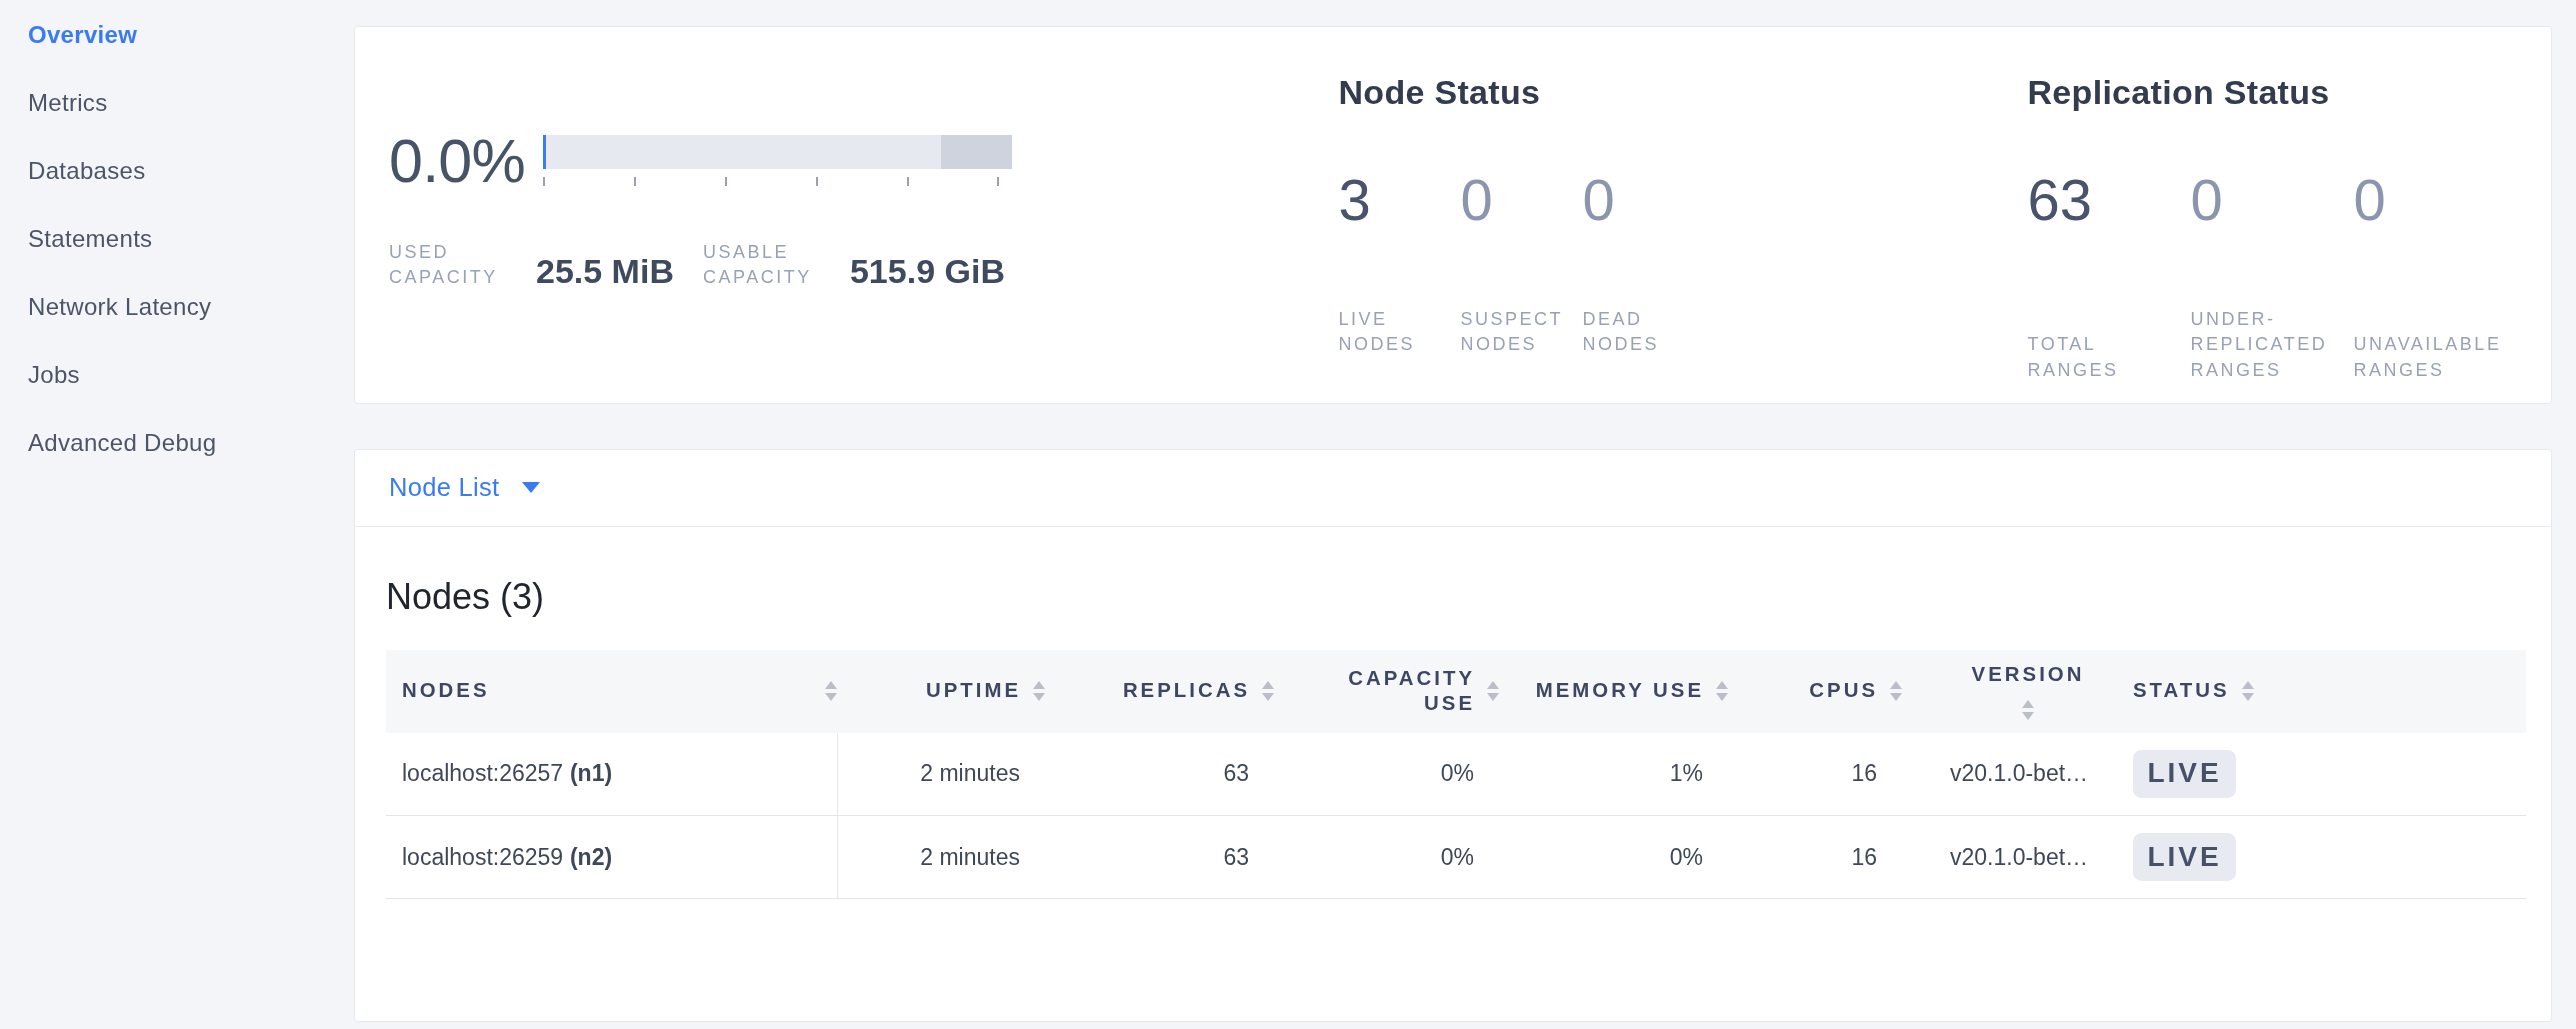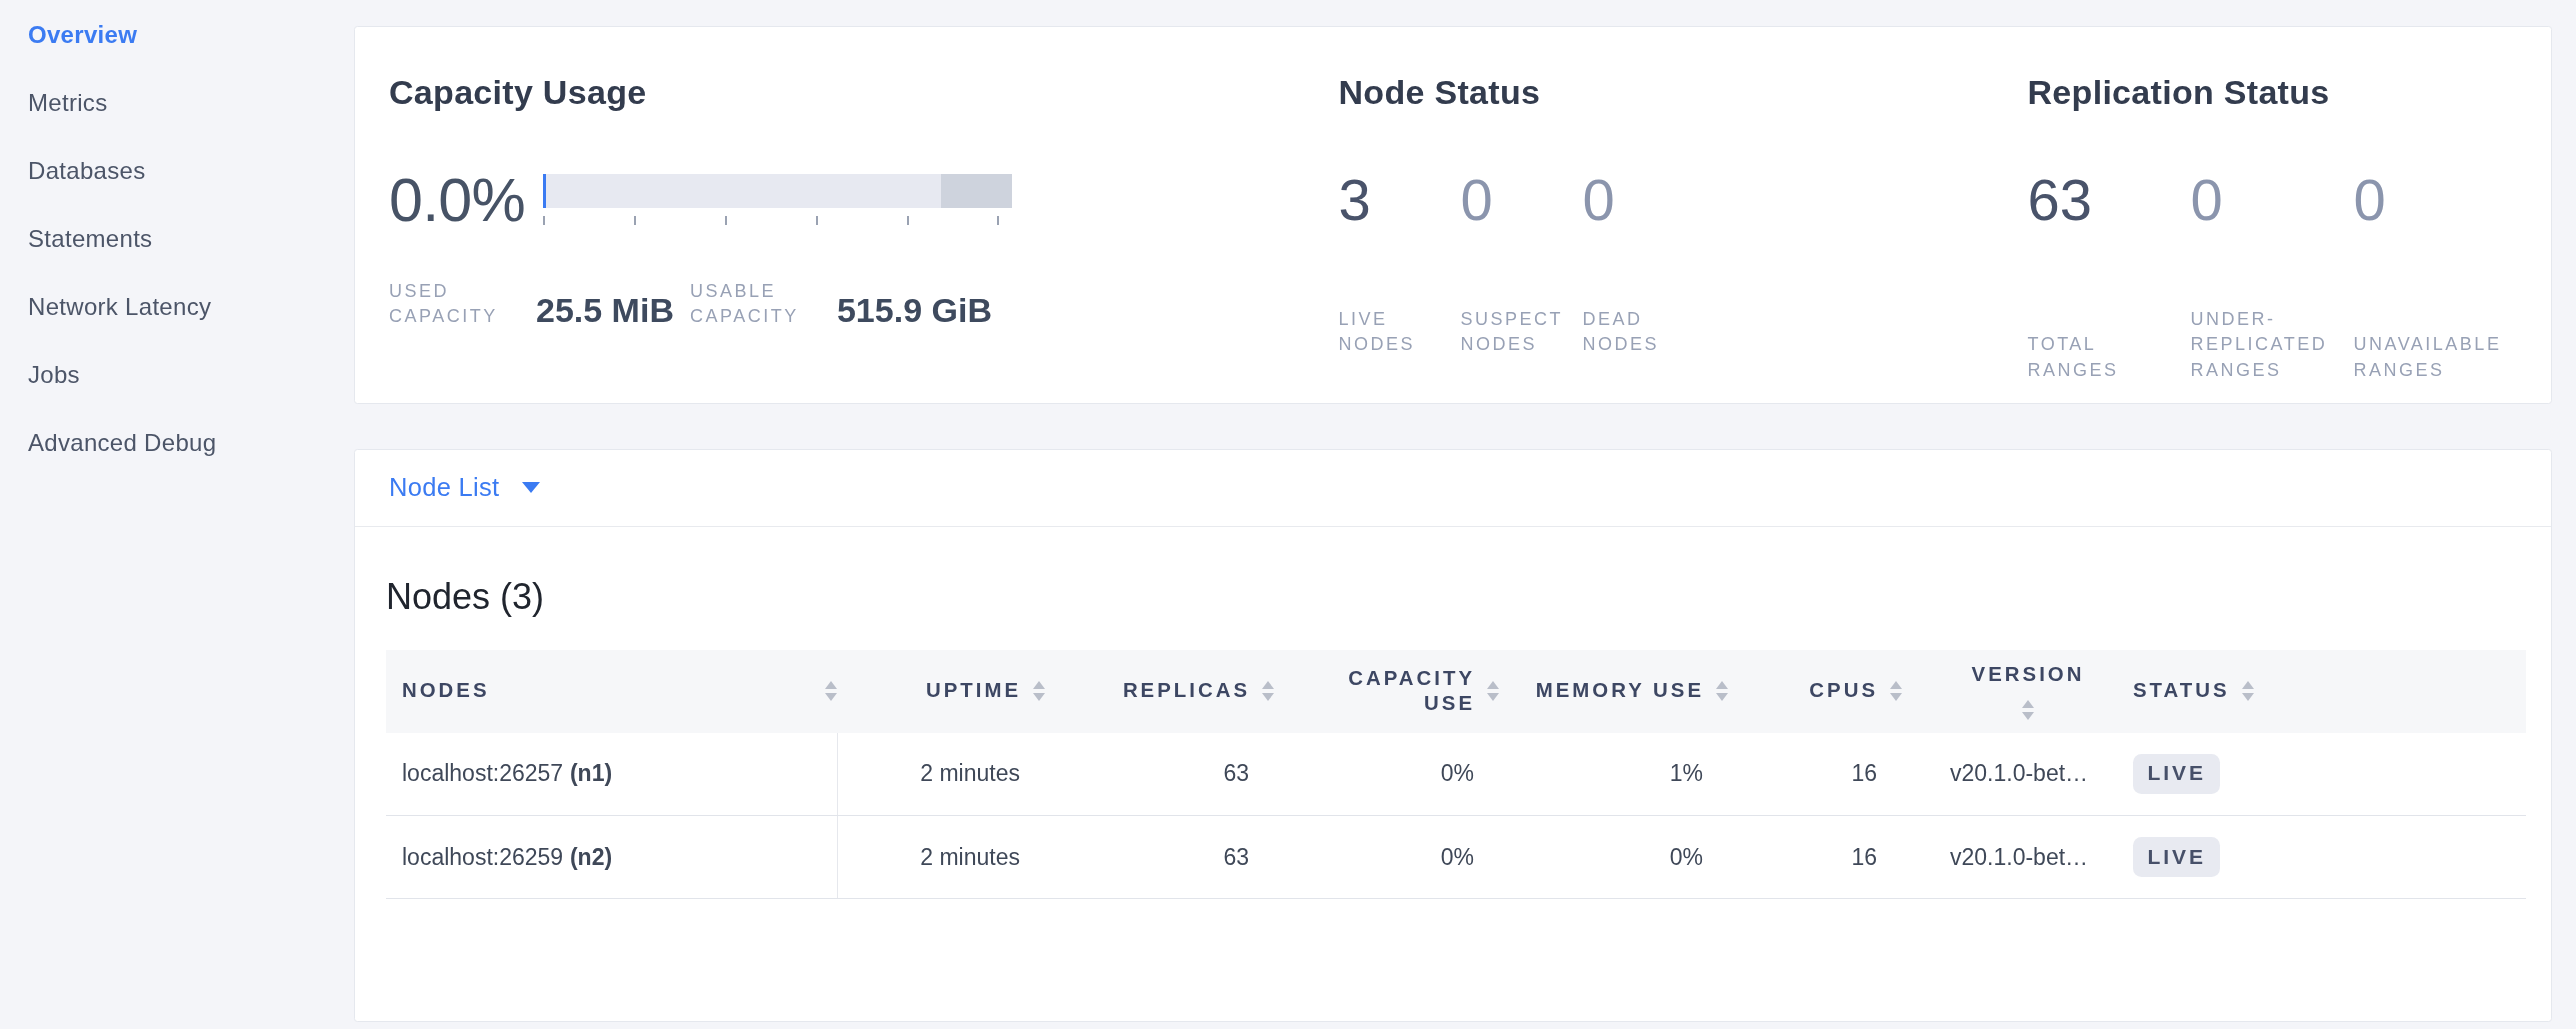--- a/index.html
+++ b/index.html
@@ -44,21 +44,21 @@
   .cap-bar-used  { position:absolute; left:0; top:0; height:100%; background:#3b7bf2; }
   .cap-ticks { position:relative; height:9.3px; margin-top:8.5px; }
   .cap-tick { position:absolute; top:0; width:1.7px; height:9.3px; background:#9aa2b2; }
   .cap-tick-labels { position:relative; height:29px; margin-top:6.8px; }
   .cap-tick-label {
     position:absolute; transform:translateX(-50%); white-space:nowrap;
     font-size:22px; color:#7b8498;
   }
   .cap-stats { display:flex; margin-top:48px; }
   .cap-stat { display:flex; align-items:flex-end; }
-  .cap-stat + .cap-stat { margin-left:16px;justify-content:flex-end; }
+  .cap-stat + .cap-stat { margin-left:29px;justify-content:flex-end; }
   .stat-label {
     width:126px; font-size:18px; line-height:25.5px; letter-spacing:2.5px;
     color:#98a1b5; text-transform:uppercase;
   }
   .cap-stat-value {
     font-size:34px; font-weight:600; color:#3e4a5e; line-height:1;
     margin:0 0 2.5px 21px; white-space:nowrap;
   }
   .big-row { display:flex; margin-top:59px; }
   .big-num { font-size:58px; line-height:1; font-weight:500; color:#8b95ad; }
@@ -106,42 +106,41 @@
     border-bottom:1.7px solid #e1e4ea; white-space:nowrap; overflow:hidden;
   }
   tbody td:nth-child(1) { border-right:1.7px solid #e6e8ed; padding-left:16px; }
   tbody td:nth-child(2), tbody td:nth-child(3), tbody td:nth-child(4),
   tbody td:nth-child(5), tbody td:nth-child(6) { text-align:right; padding-right:42px; }
   tbody td:nth-child(7) { padding-left:31px; }
   tbody td:nth-child(8) { padding-left:27px; }
   .node-id { font-weight:700; margin-left:6.8px; }
   .status-badge {
     display:inline-block; background:#e8eaf1; color:#475069; border-radius:8.5px;
-    padding:7.6px 14.4px 8.5px; font-size:21px; font-weight:700; letter-spacing:3px;
+    padding:7.6px 14.4px 8.5px; font-size:28px; font-weight:700; letter-spacing:3px;
   }
 </style>
 </head>
 <body>
 
 <aside class="sidebar" id="sidebar">
     <div class="nav-item active">Overview</div>
     <div class="nav-item">Metrics</div>
     <div class="nav-item">Databases</div>
     <div class="nav-item">Statements</div>
     <div class="nav-item">Network Latency</div>
     <div class="nav-item">Jobs</div>
     <div class="nav-item">Advanced Debug</div>
   </aside>
 
 <main class="main">
 
   <section class="card summary-card">
 
     <div class="section cap-section">
-      <h2>Capacity Usage</h2>
       <div class="cap-row">
         <div class="cap-pct">0.0%</div>
         <div class="cap-chart">
           <div class="cap-bar">
             <div class="cap-bar-extra" id="cap-bar-extra" style="width: 15.2%;"></div>
             <div class="cap-bar-used" id="cap-bar-used" style="width: 3.4px;"></div>
           </div>
           <div class="cap-ticks" id="cap-ticks">
               <span class="cap-tick" style="left: 0%;"></span>
               <span class="cap-tick" style="left: 19.4%;"></span>

